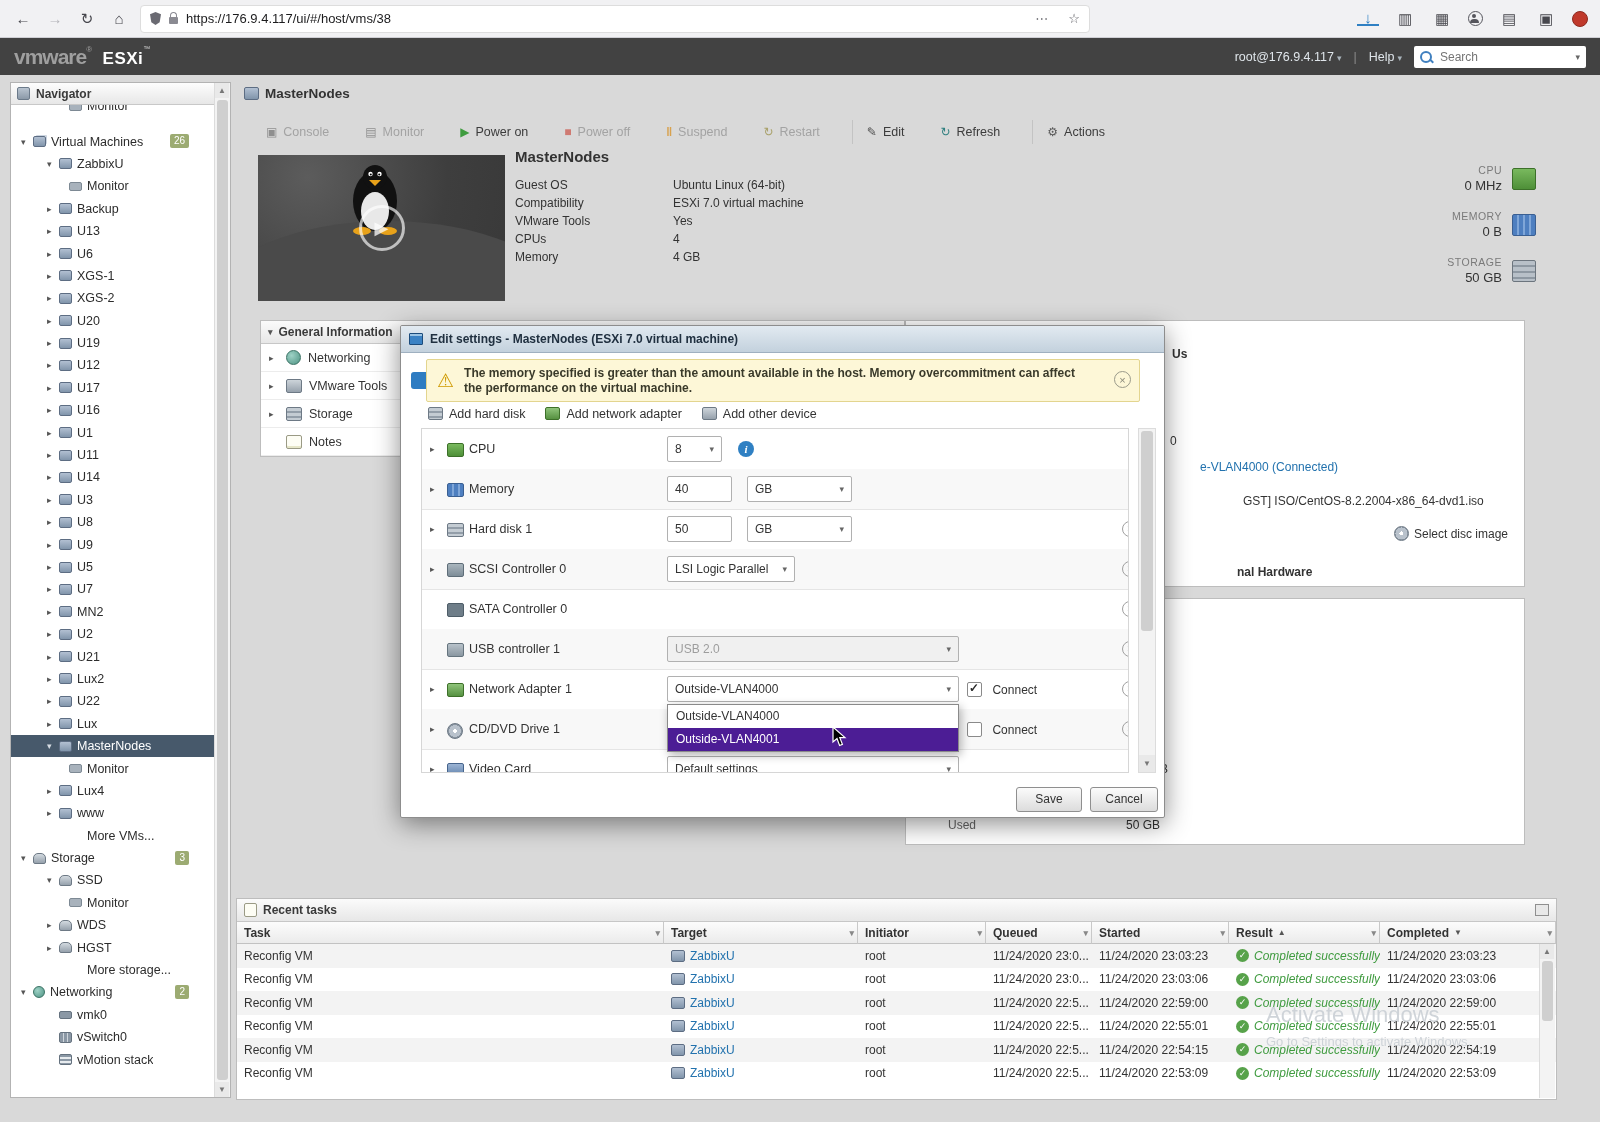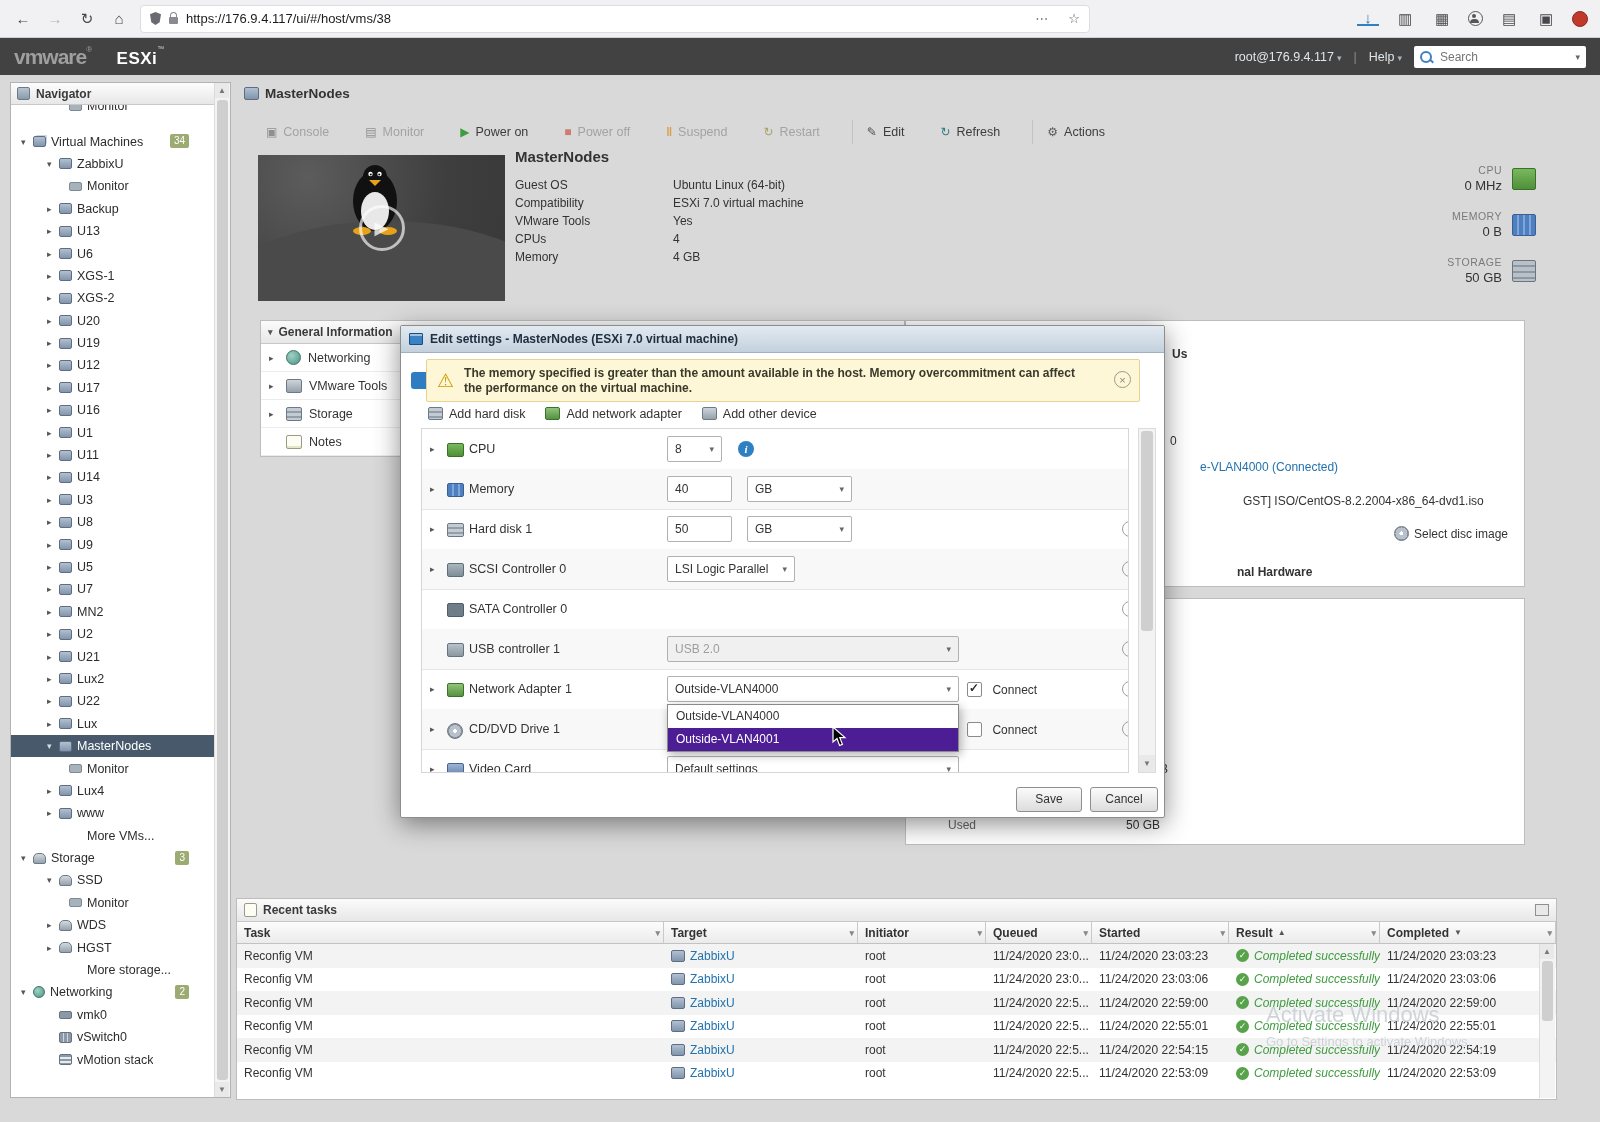--- a/index.html
+++ b/index.html
@@ -23,21 +23,21 @@
   .person{width:13px;height:13px;border-radius:50%;border:1.5px solid #55555c;position:relative}
   .person::before{content:"";position:absolute;left:3.2px;top:1.5px;width:4px;height:4px;border-radius:50%;background:#55555c}
   .person::after{content:"";position:absolute;left:1px;top:6.5px;width:8.5px;height:4px;border-radius:4px 4px 0 0;background:#55555c}
   .redcircle{width:14px;height:14px;border-radius:50%;background:#c0392b;border:1px solid #8e2a1f}
 
   
   #topbar{position:absolute;left:0;top:38px;right:0;height:37px;background:#424242;display:flex;align-items:center;
           padding:0 14px;box-sizing:border-box;color:#e4e4e4}
   .brand-vmware{color:#9f9f9f;font-size:21px;font-weight:bold;letter-spacing:-1px}
   .brand-r{color:#9f9f9f;font-size:8px;vertical-align:top}
-  .brand-esxi{color:#fff;font-size:17px;font-weight:bold;margin-left:20px;letter-spacing:.5px}
+  .brand-esxi{color:#fff;font-size:17px;font-weight:bold;margin-left:6px;letter-spacing:.5px}
   .brand-tm{color:#cfcfcf;font-size:7px;vertical-align:top}
   .tb-right{margin-left:auto;display:flex;align-items:center;gap:12px;font-size:12.5px;color:#dfe5ea}
   .caret-sm{font-size:9px;color:#aab4bc;margin-left:3px}
   .tb-sep{color:#8a8a8a}
   .searchwrap{display:flex;align-items:center;background:#fff;border-radius:2px;height:22px;width:160px;padding:0 6px;gap:6px}
   .mag{width:8px;height:8px;border:2px solid #3f7fbf;border-radius:50%;position:relative;flex:none}
   .mag::after{content:"";position:absolute;left:7px;top:7px;width:5px;height:2px;background:#3f7fbf;transform:rotate(45deg)}
   .searchbox{border:none;outline:none;flex:1;font-size:12px;color:#333;font-family:"Liberation Sans",sans-serif;min-width:0}
   .search-caret{color:#666;font-size:9px}
 
@@ -285,21 +285,21 @@
     <div class="nav-item level-2 icon-monitor cut-top">
       <span class="twisty"></span>
       <span class="nicon"></span>
       <span class="nlabel">Monitor</span>
 
     </div>
     <div class="nav-item level-0 arrow-expanded icon-vms">
         <span class="twisty"></span>
         <span class="nicon"></span>
         <span class="nlabel">Virtual Machines</span>
-        <span class="nbadge">34</span>
+        <span class="nbadge">26</span>
       </div>
       <div class="nav-item level-1 arrow-expanded icon-vm">
         <span class="twisty"></span>
         <span class="nicon"></span>
         <span class="nlabel">ZabbixU</span>
 
       </div>
       <div class="nav-item level-2 icon-monitor">
         <span class="twisty"></span>
         <span class="nicon"></span>

